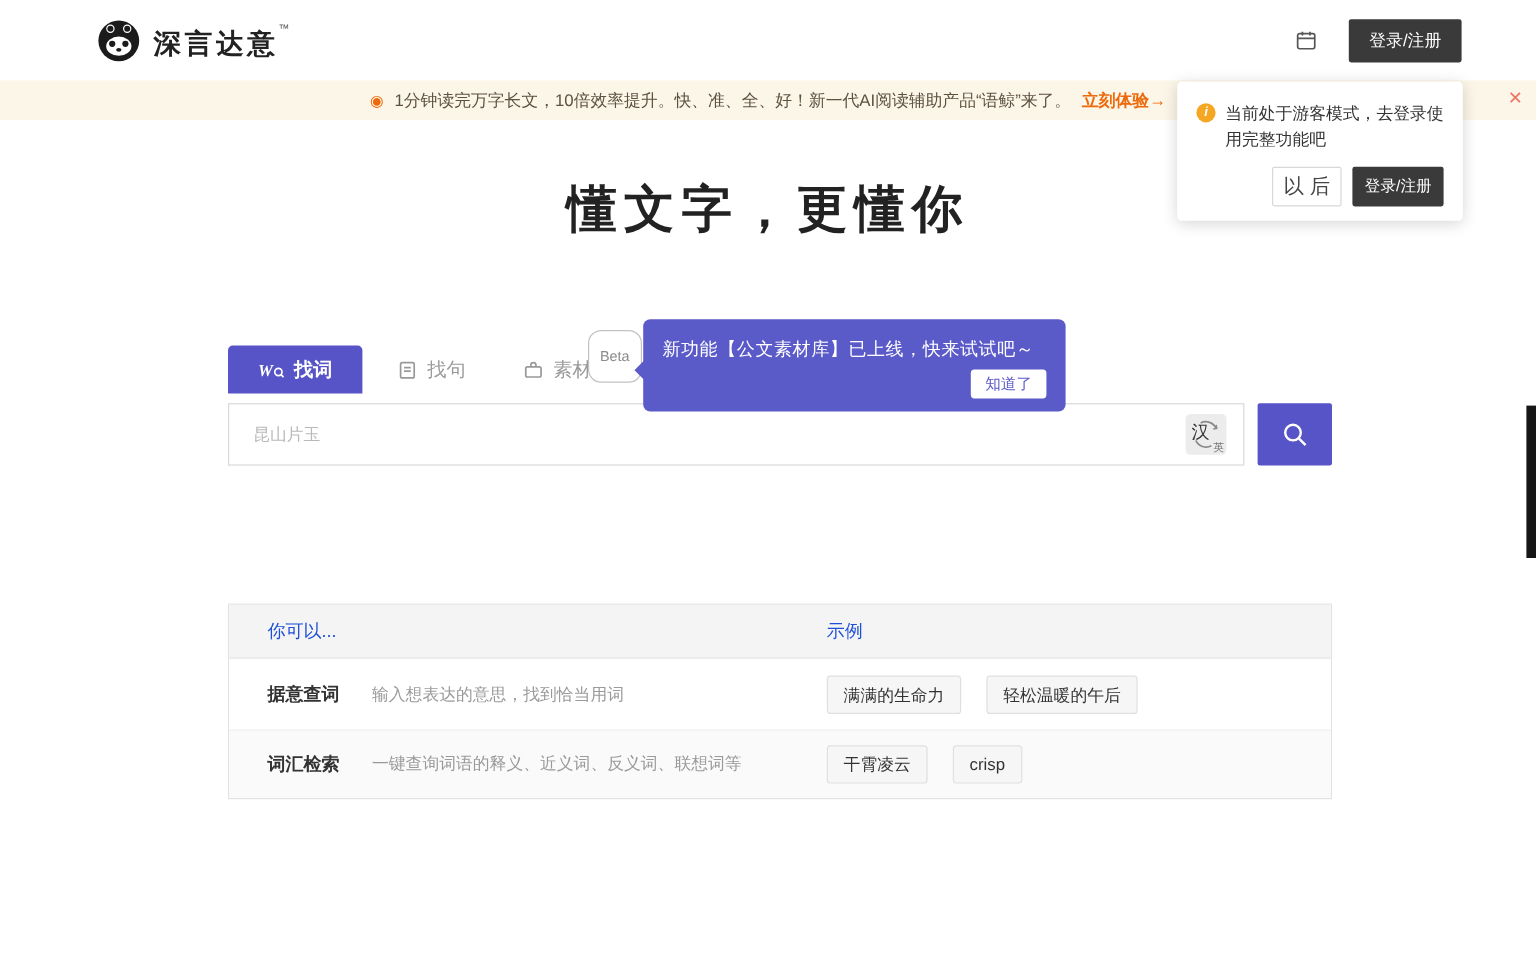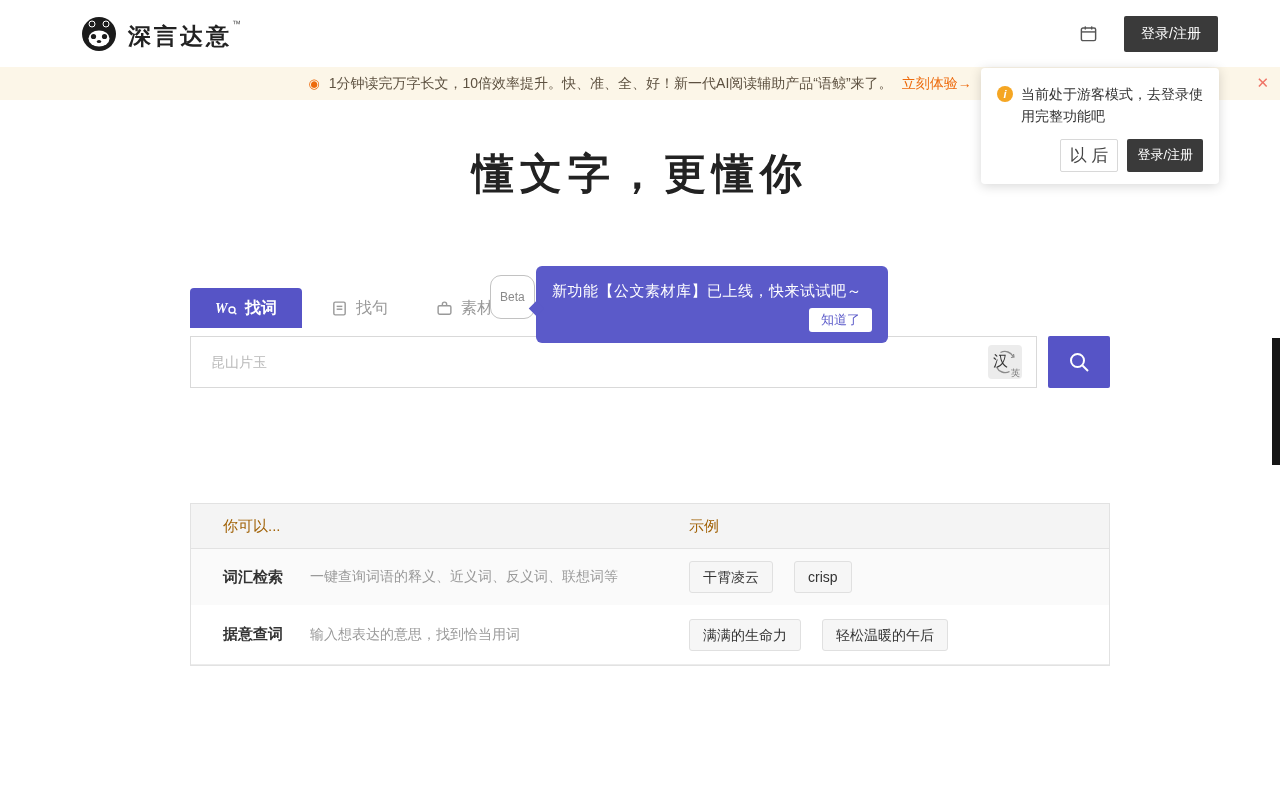--- a/index.html
+++ b/index.html
@@ -16,21 +16,21 @@
   .tm { font-size:9px; color:#555; margin-top:-2px; }
   .header-right { margin-left:auto; display:flex; align-items:center; gap:26px; }
   .icon-btn { background:none; border:none; cursor:pointer; display:flex; align-items:center; }
   .login-btn { background:#3a3a3a; color:#fff; font-size:14px; padding:9px 17px; border:none;
     border-radius:2px; cursor:pointer; }
 
   
   .banner { height:33px; background:#fcf6e8; display:flex; align-items:center; justify-content:center;
     gap:9px; position:relative; font-size:14px; color:#5d5140; }
   .banner-dot { color:#ed6a0c; font-size:13px; line-height:1; }
-  .banner-cta { color:#ed6a0c; font-weight:400; cursor:pointer; text-decoration:none; }
+  .banner-cta { color:#ed6a0c; font-weight:700; cursor:pointer; text-decoration:none; }
   .banner-close { position:absolute; right:11px; top:8px; color:#ef7466; font-size:15px;
     background:none; border:none; cursor:pointer; line-height:1; }
 
   
   .guest-popup { position:absolute; top:68px; right:61px; width:238px; background:#fff;
     border-radius:4px; box-shadow:0 2px 12px rgba(0,0,0,0.16); padding:15px 16px 12px; z-index:50; }
   .gp-body { display:flex; gap:8px; }
   .info-icon { width:16px; height:16px; border-radius:50%; background:#f5a623; color:#fff;
     font-size:11px; font-weight:700; font-style:italic; display:flex; align-items:center;
     justify-content:center; flex:none; margin-top:3px; }
@@ -76,21 +76,21 @@
     border-radius:4px; cursor:pointer; border:none; }
   .lang-zh { position:absolute; left:5px; top:8px; font-size:15px; color:#333; line-height:1; }
   .lang-en { position:absolute; right:2px; bottom:1px; font-size:9px; color:#777; line-height:1; }
   .swap-svg { position:absolute; left:0; top:0; }
   .search-btn { width:62px; height:52px; background:#5654c6; border:none; border-radius:2px;
     margin-left:11px; display:flex; align-items:center; justify-content:center; cursor:pointer; }
 
   
   .help-table { margin-top:115px; border:1px solid #e2e2e2; }
   .t-header { display:flex; background:#f4f4f4; height:45px; align-items:center;
-    border-bottom:1px solid #e2e2e2; font-size:15px; color:#a16207; font-weight:500; }
+    border-bottom:1px solid #e2e2e2; font-size:15px; color:#1d4ed8; font-weight:500; }
   .t-col1 { width:498px; padding-left:32px; display:flex; align-items:center; }
   .t-col2 { flex:1; display:flex; align-items:center; }
   .t-row { display:flex; align-items:center; }
   .t-row-1 { height:60px; background:#fff; border-bottom:1px solid #ececec; }
   .t-row-2 { height:56px; background:#fafafa; }
   .term { font-size:15px; font-weight:700; color:#333; white-space:nowrap; }
   .desc { font-size:14px; color:#9a9a9a; margin-left:27px; white-space:nowrap; }
   .chips { display:flex; gap:21px; }
   .chip { border:1px solid #e0e0e0; background:#f6f6f6; padding:8px 13px; font-size:14px;
     color:#333; border-radius:3px; line-height:1; cursor:pointer; }
@@ -207,41 +207,41 @@
       </svg>
     </button>
   </div>
 
   <div class="help-table">
     <div class="t-header">
       <div class="t-col1">你可以...</div>
       <div class="t-col2">示例</div>
     </div>
 
+    <div class="t-row t-row-1">
+      <div class="t-col1">
+        <span class="term">据意查词</span>
+        <span class="desc">输入想表达的意思，找到恰当用词</span>
+      </div>
+      <div class="t-col2">
+        <div class="chips">
+          <span class="chip">满满的生命力</span>
+          <span class="chip">轻松温暖的午后</span>
+        </div>
+      </div>
+    </div>
+
     <div class="t-row t-row-2">
       <div class="t-col1">
         <span class="term">词汇检索</span>
         <span class="desc">一键查询词语的释义、近义词、反义词、联想词等</span>
       </div>
       <div class="t-col2">
         <div class="chips">
           <span class="chip">干霄凌云</span>
           <span class="chip">crisp</span>
         </div>
       </div>
     </div>
-
-    <div class="t-row t-row-1">
-      <div class="t-col1">
-        <span class="term">据意查词</span>
-        <span class="desc">输入想表达的意思，找到恰当用词</span>
-      </div>
-      <div class="t-col2">
-        <div class="chips">
-          <span class="chip">满满的生命力</span>
-          <span class="chip">轻松温暖的午后</span>
-        </div>
-      </div>
-    </div>
   </div>
 </div>
 
 <div class="scroll-thumb"></div>
 
 </body></html>

